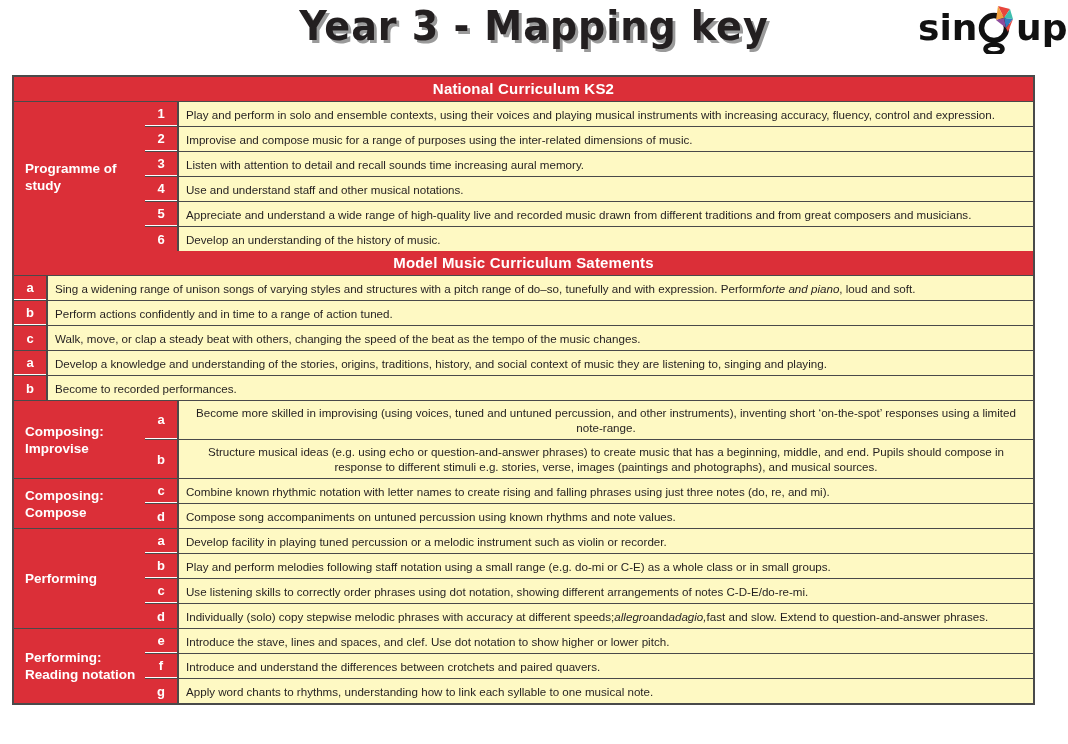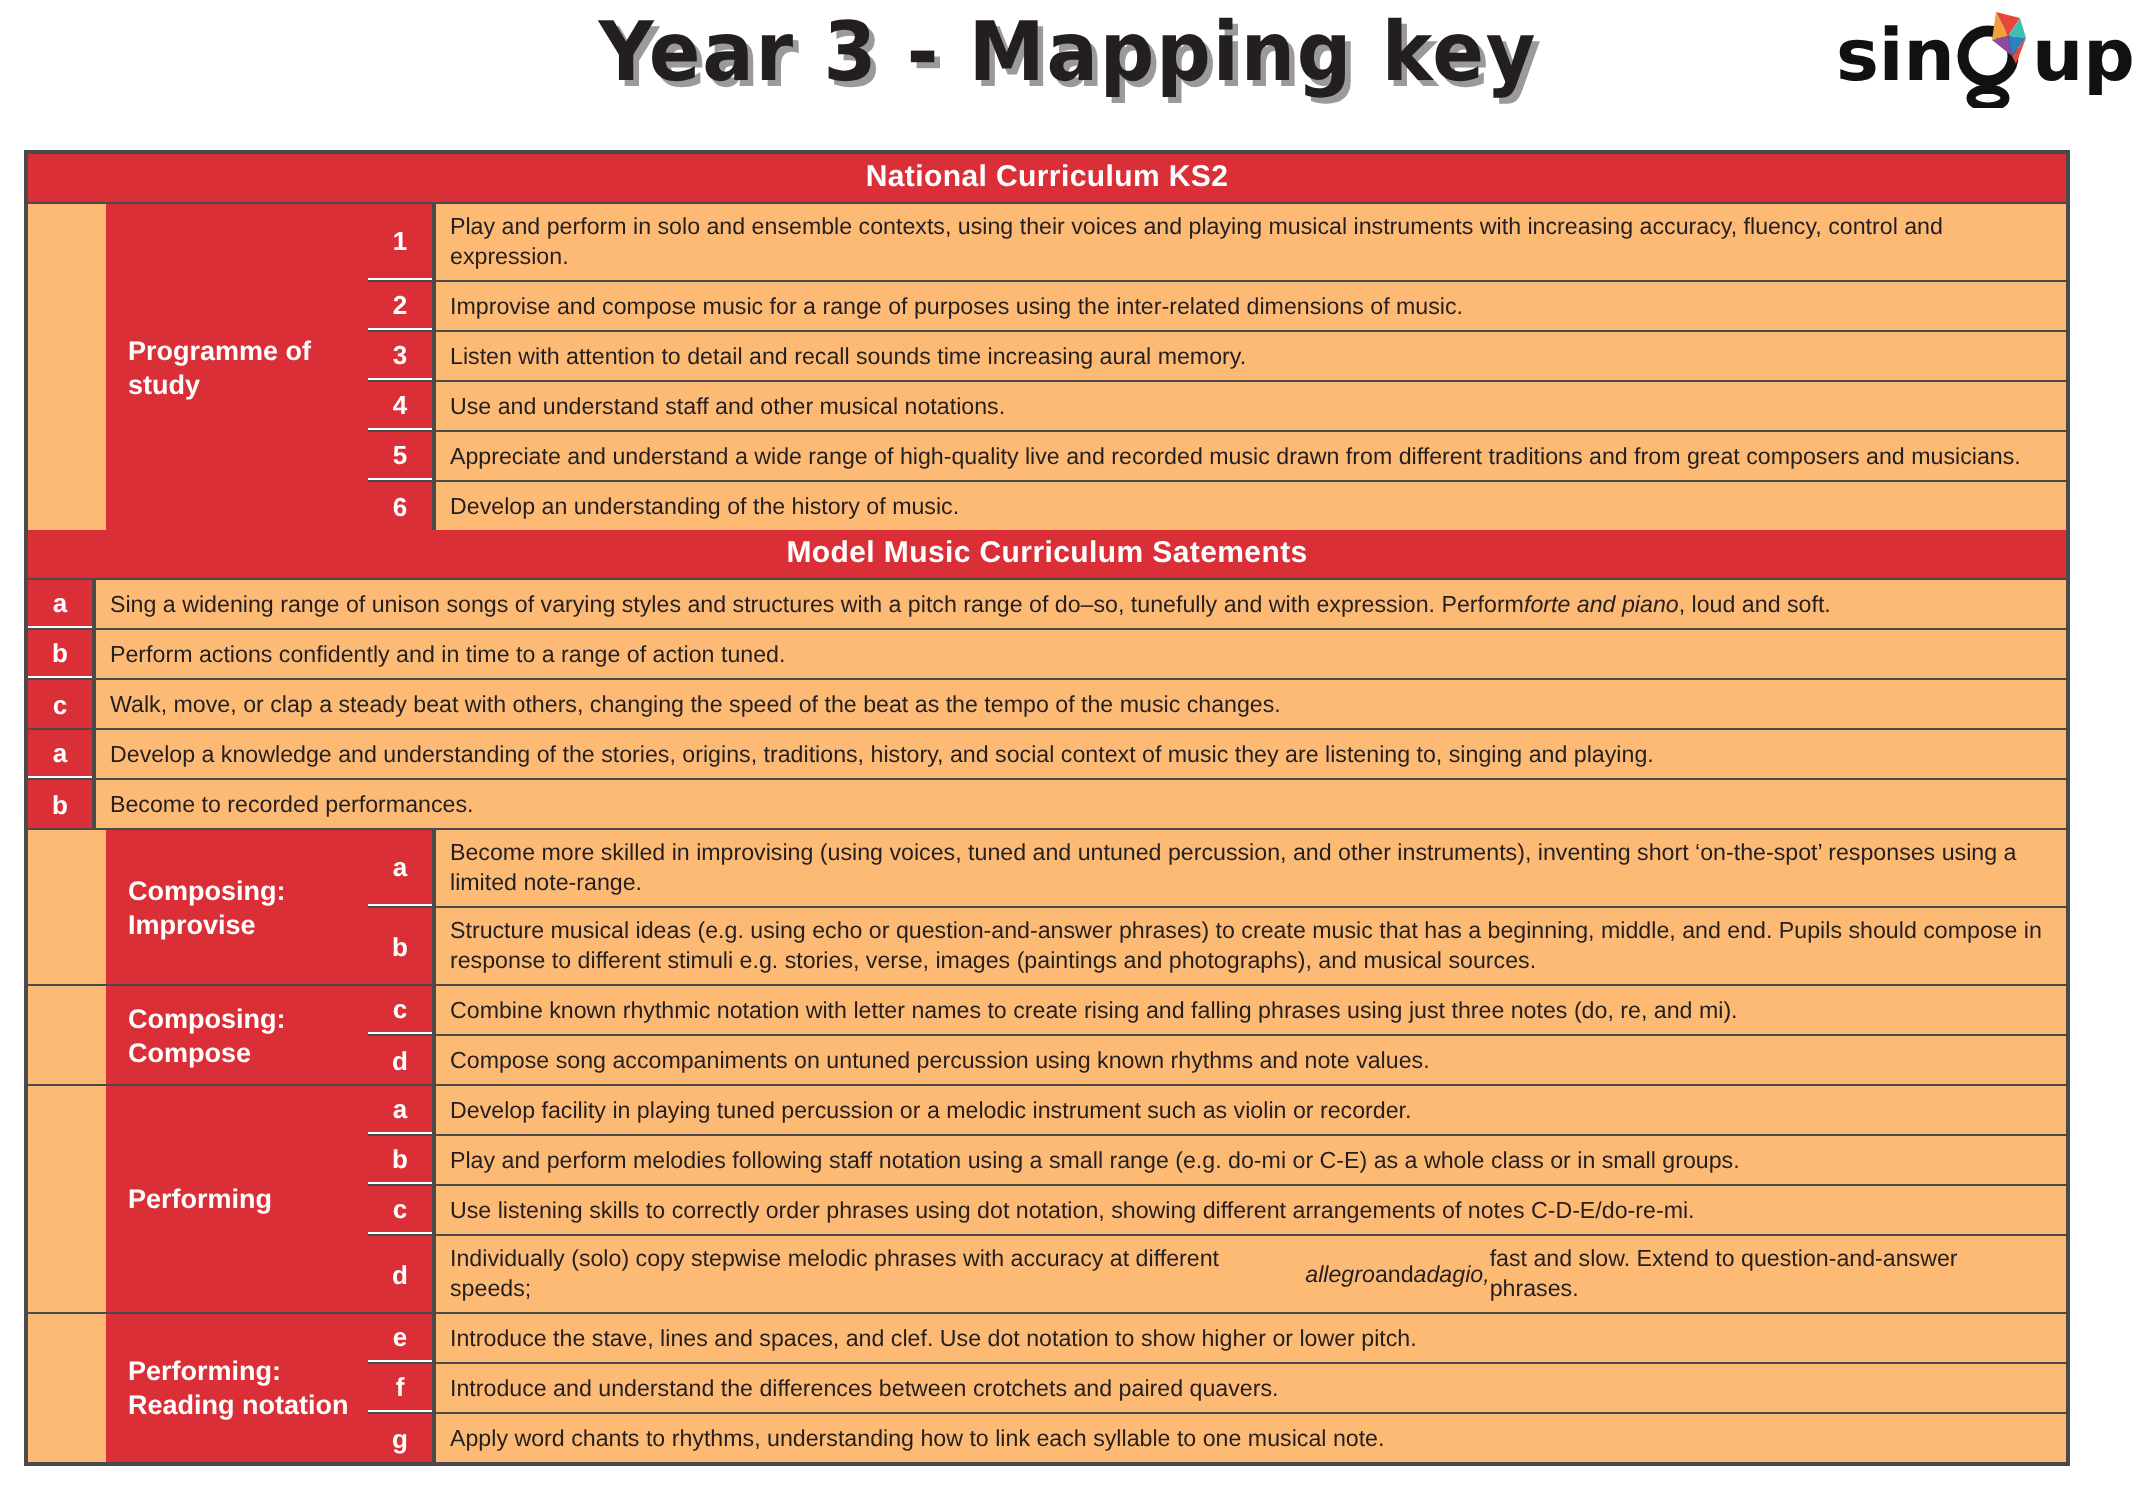--- a/index.html
+++ b/index.html
@@ -48,21 +48,21 @@
   }
 
   
   .mapping-table {
     position: absolute;
     left: 12px;
     top: 75px;
     width: 1023px;
     border: 2px solid #4a4a4a;
     box-sizing: border-box;
-    background: #fdba74;
+    background: #fef9c3;
   }
 
   .section-header {
     background: #db2f38;
     color: #ffffff;
     text-align: center;
     font-weight: 700;
     font-size: 15px;
     line-height: 24px;
     height: 24px;
@@ -82,21 +82,20 @@
     width: 131px;
     background: #db2f38;
     color: #ffffff;
     font-weight: 700;
     font-size: 13.5px;
     line-height: 17px;
     display: flex;
     align-items: center;
     padding: 0 0 0 11px;
     box-sizing: border-box;
-    margin-left: 39px;
   }
 
   .group-rows {
     flex: 1 1 auto;
     min-width: 0;
   }
 
   .row {
     display: flex;
     align-items: stretch;
@@ -124,20 +123,21 @@
     flex: 1 1 auto;
     min-width: 0;
     border-left: 2px solid #4a4a4a;
     padding: 4px 7px 4px 7px;
     font-size: 11.6px;
     line-height: 15px;
     color: #231f20;
     box-sizing: border-box;
     display: flex;
     align-items: center;
+    text-align: center;
   }
   .row-text i { font-style: italic; }
 </style>
 </head>
 <body>
 
 <div class="page-header">
   <div class="page-title">Year 3 - Mapping key</div>
 
   <div class="logo">

